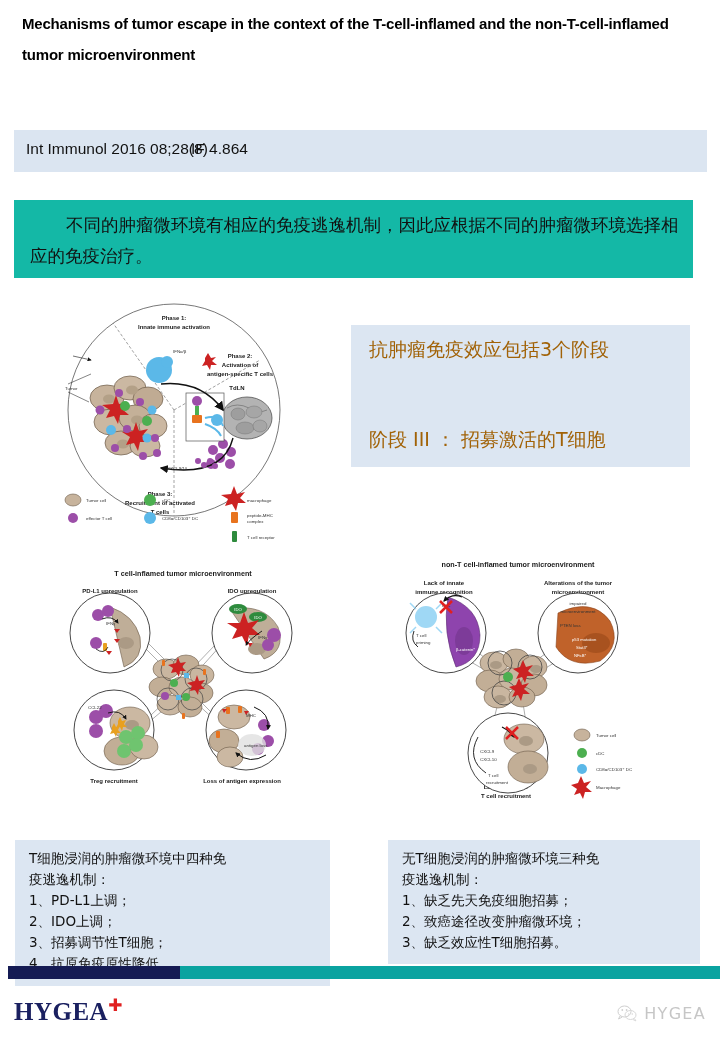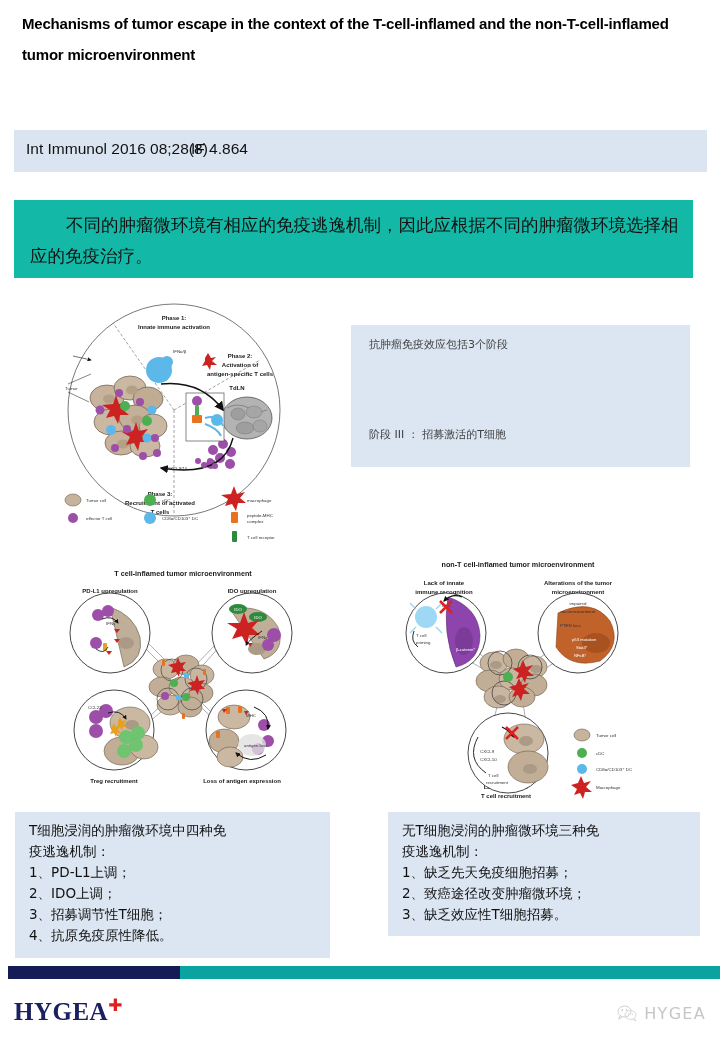--- a/index.html
+++ b/index.html
@@ -74,34 +74,35 @@
     position: absolute;
     left: 351px;
     top: 325px;
     width: 339px;
     height: 142px;
     background: #dce6f2;
   }
   #phases-box .pline {
     position: absolute;
     left: 18px;
-    font-size: 11px;
-    color: #404040;
+    font-size: 19px;
+    color: #a16207;
     white-space: nowrap;
     font-family: "DejaVu Sans", sans-serif;
   }
   #phases-box .pline.l0 { top: 12px; }
   #phases-box .pline.l1 { top: 42px; }
   #phases-box .pline.l2 { top: 72px; }
   #phases-box .pline.l3 { top: 102px; }
 
   
   .concl-box {
     position: absolute;
     background: #dce6f2;
+    margin-top: 28px;
   }
   #concl-left  { left: 15px;  top: 812px; width: 315px; height: 146px; }
   #concl-right { left: 388px; top: 812px; width: 312px; height: 124px; }
   .concl-text {
     position: absolute;
     left: 14px;
     top: 8px;
     font-size: 13.5px;
     line-height: 21px;
     color: #111111;

